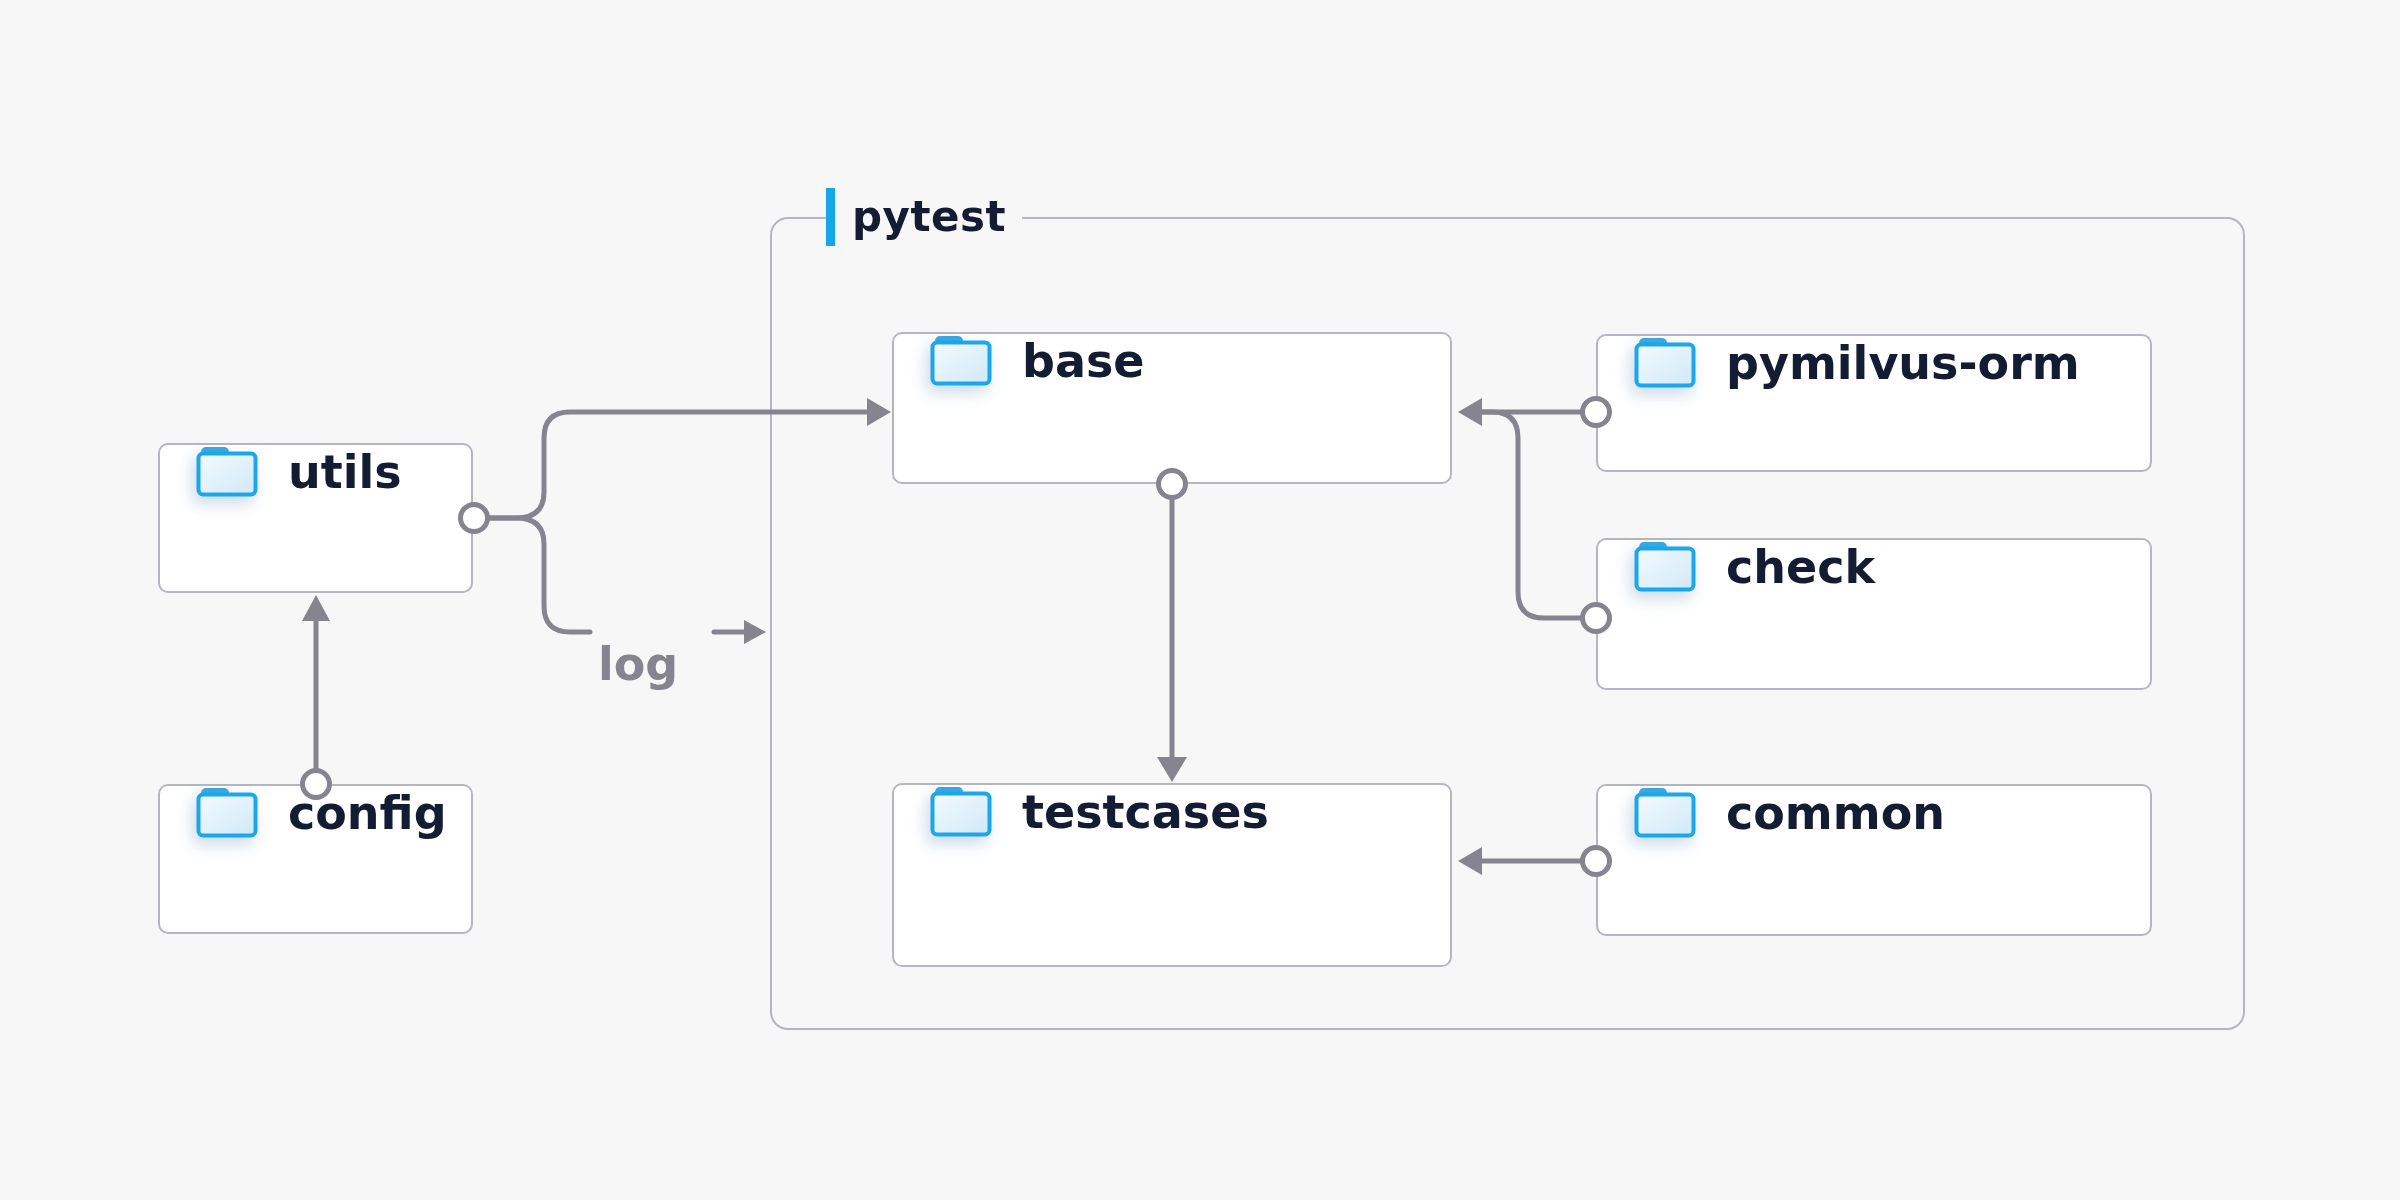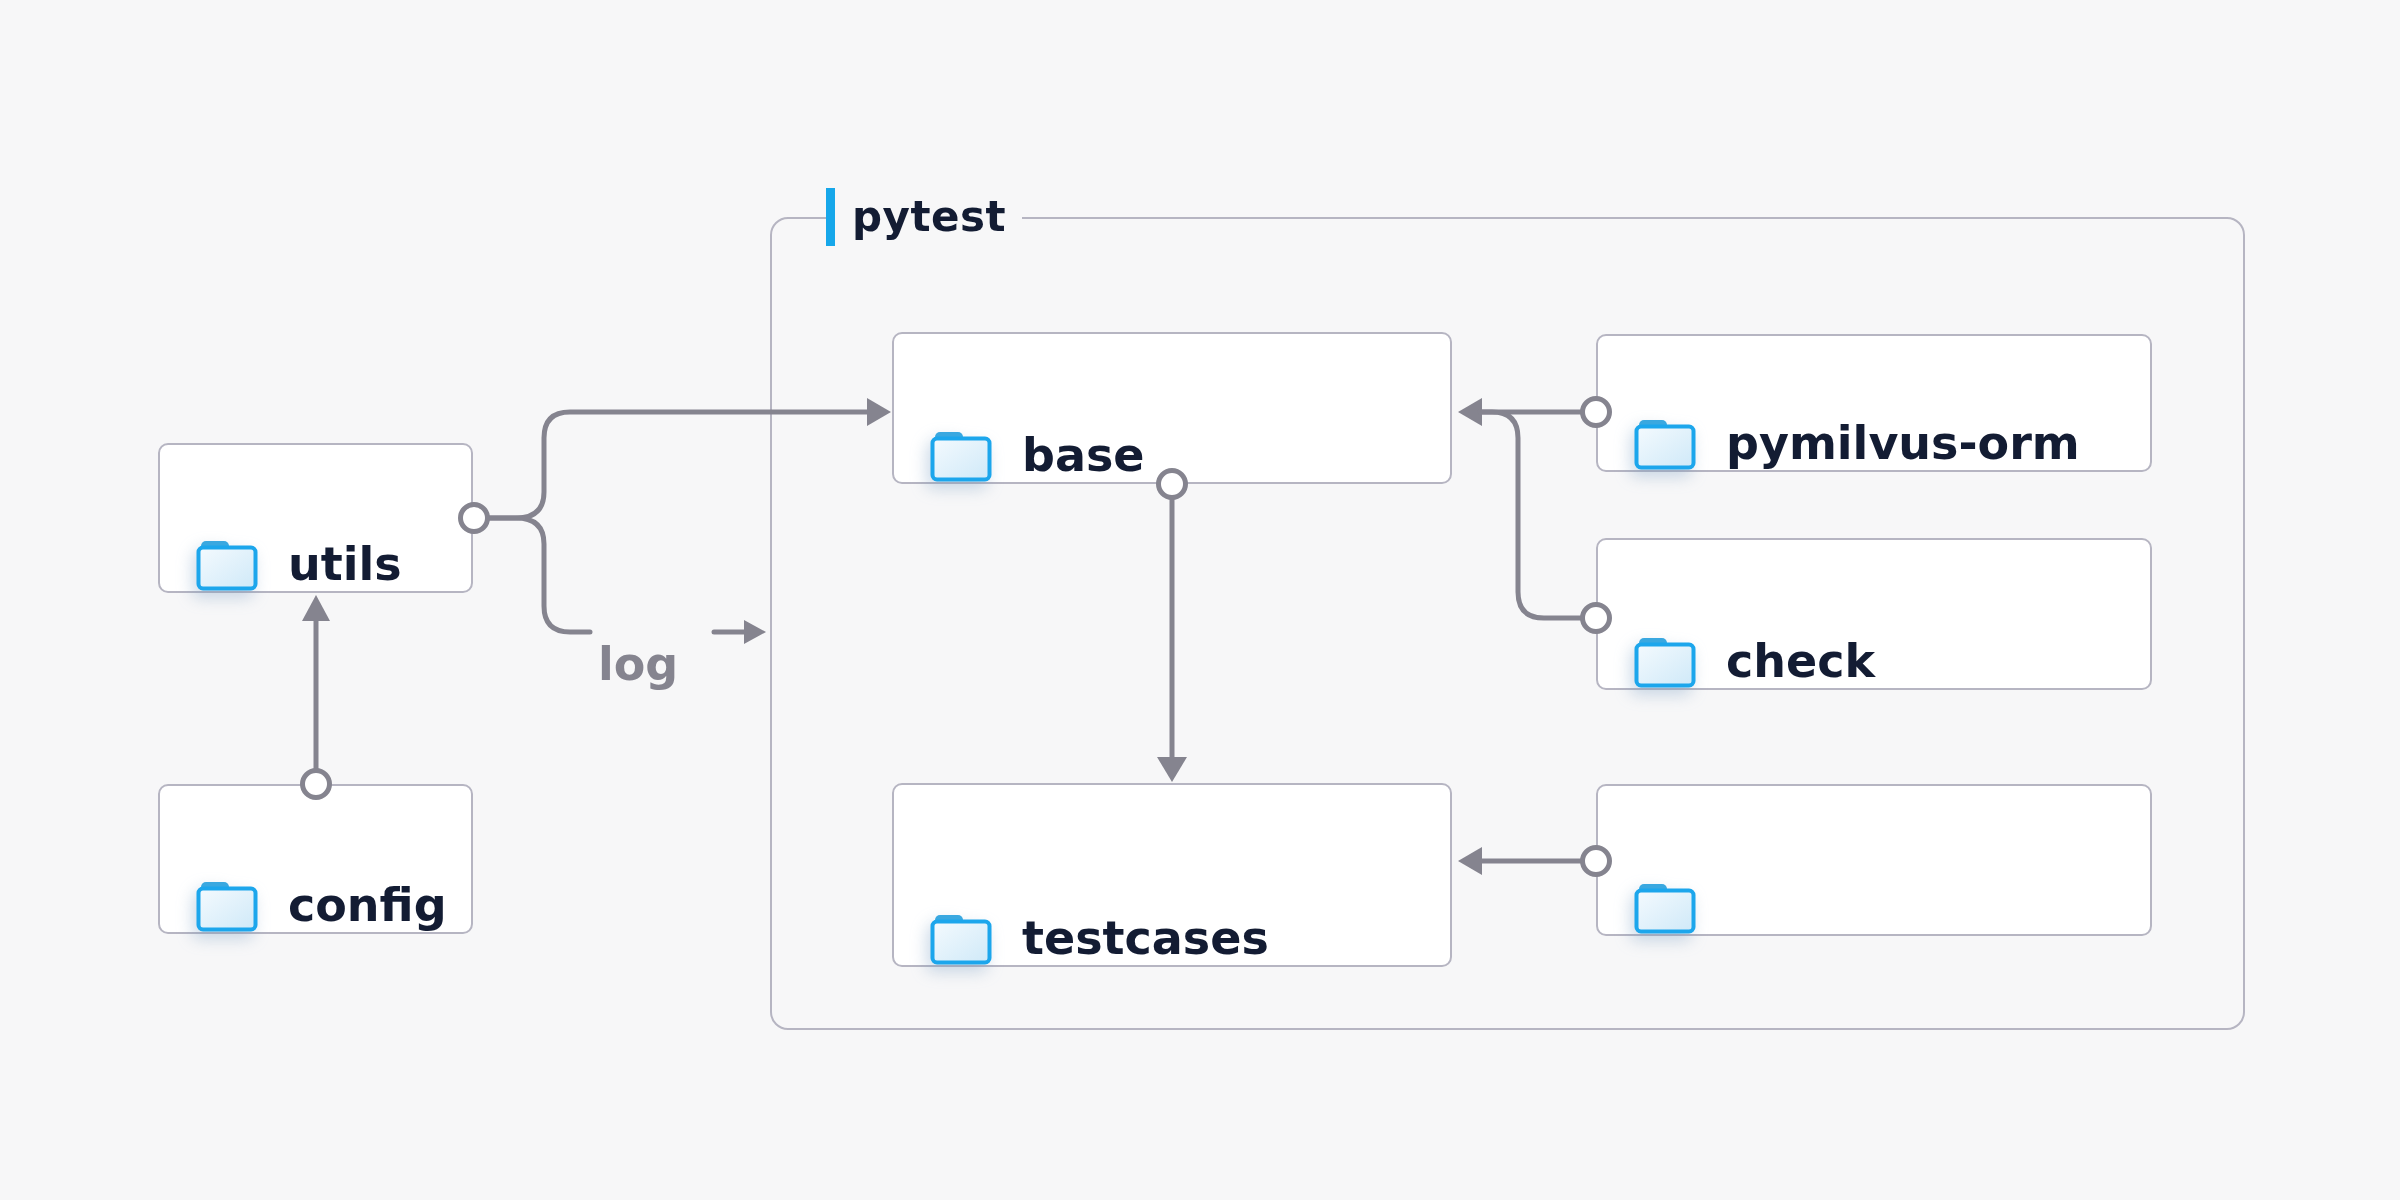--- a/index.html
+++ b/index.html
@@ -23,21 +23,21 @@
   .accent-bar{width:9px;height:58px;background:#16a7ea;display:inline-block;}
   .group-label-text{
     font-size:42px;font-weight:700;color:#131c33;letter-spacing:.5px;
     line-height:58px;white-space:nowrap;
   }
 
   
   .node{
     position:absolute;background:#ffffff;border:2.5px solid #b6b5c2;
     border-radius:10px;box-sizing:border-box;
-    display:flex;align-items:flex-end;gap:30px;padding-left:36px;z-index:2;
+    display:flex;align-items:flex-start;gap:30px;padding-left:36px;z-index:2;
   }
   .node-label{font-size:46px;font-weight:700;color:#131c33;white-space:nowrap;}
   .folder{flex:0 0 auto;filter:drop-shadow(-4px 7px 8px rgba(110,150,190,.35));}
 
   
   .edge-label{
     position:absolute;left:598px;top:601px;
     font-size:46px;font-weight:700;color:#85848f;z-index:3;white-space:nowrap;margin-top:36px;
   }
 
@@ -115,20 +115,21 @@
       <rect x="2.5" y="8.5" width="57" height="41" rx="4.5" fill="url(#folderGrad)" stroke="#1ca6ec" stroke-width="4"></rect>
     </svg>
     <span class="node-label">check</span>
   </div>
 
   <div class="node" style="left:1596px;top:784px;width:556px;height:152px">
     <svg class="folder" width="62" height="52" viewBox="0 0 62 52">
       <rect x="5" y="2" width="28" height="18" rx="5" fill="#3aa8e0"></rect>
       <rect x="2.5" y="8.5" width="57" height="41" rx="4.5" fill="url(#folderGrad)" stroke="#1ca6ec" stroke-width="4"></rect>
     </svg>
+    <span class="node-label">common</span>
   </div>
 
   <span class="edge-label">log</span>
 
   <svg class="wires" width="2400" height="1200" viewBox="0 0 2400 1200">
 
     <path class="wire" d="M316,769 V604"></path>
     <polygon class="head" points="316,595 302,621 330,621"></polygon>
 
     <path class="wire" d="M489,518 H516 Q544,518 544,492 V438 Q544,412 570,412 H884"></path>

